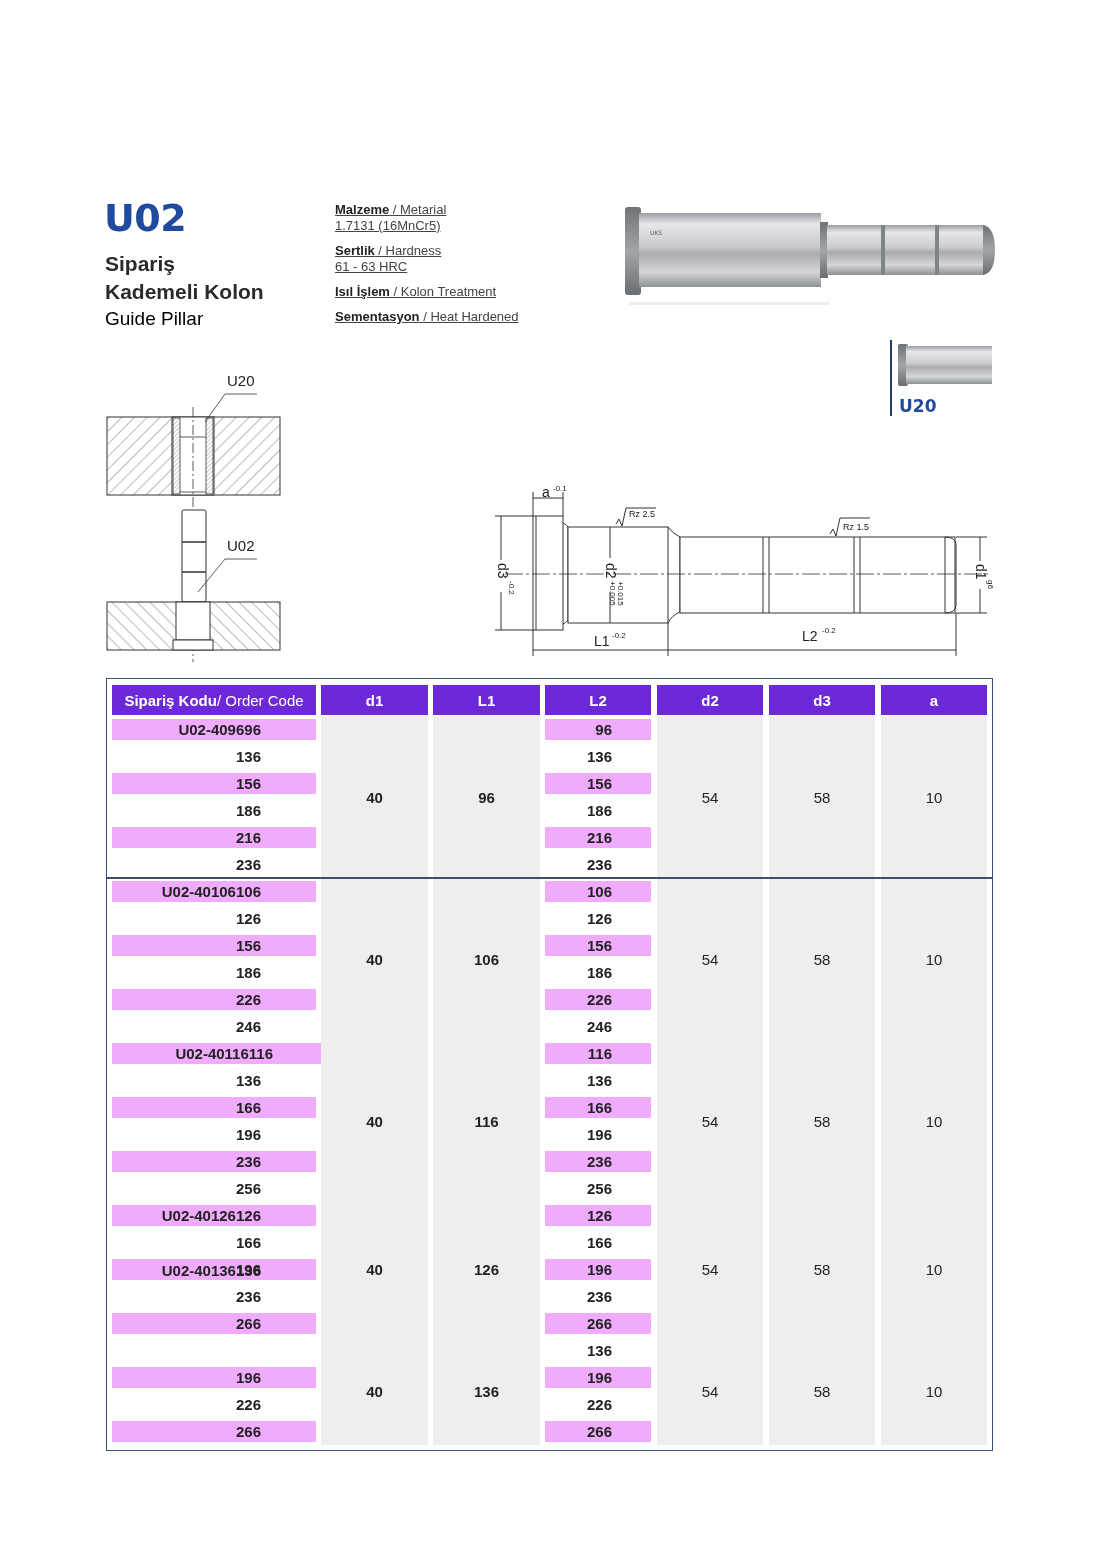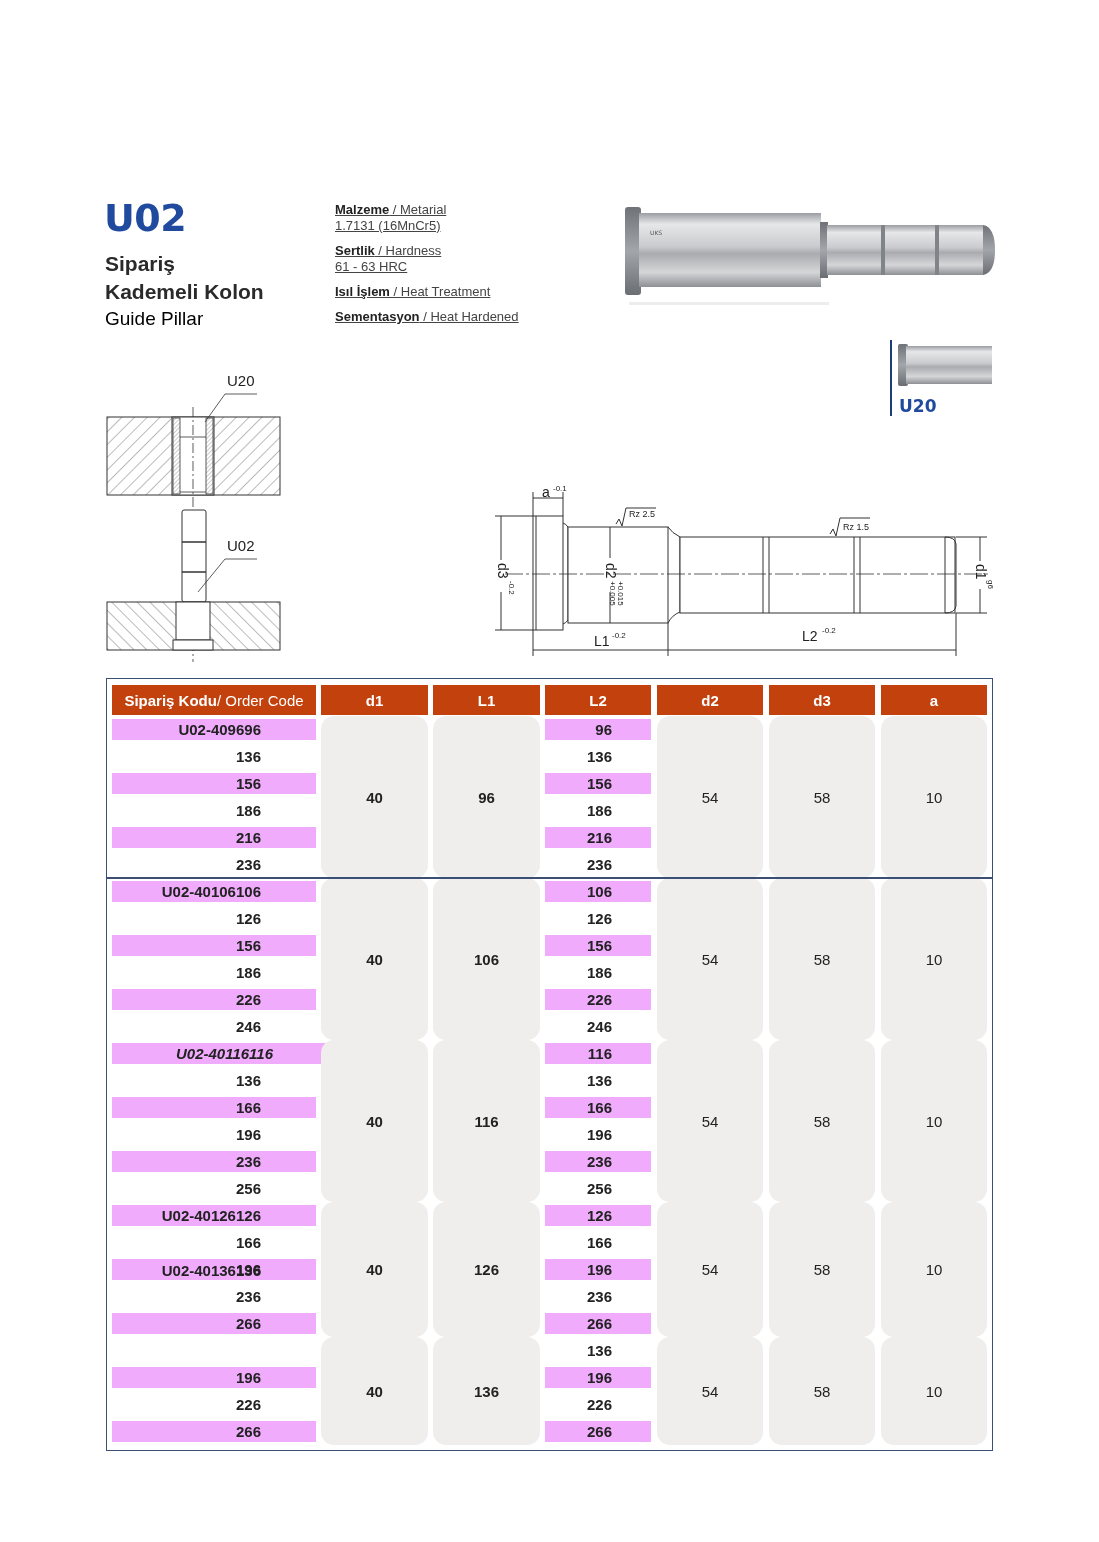--- a/index.html
+++ b/index.html
@@ -22,27 +22,27 @@
   .photo-main { left: 595px; top: 195px; width: 410px; height: 110px; }
   .photo-small-wrap { left: 890px; top: 340px; width: 110px; height: 76px; border-left: 2px solid #1f3b78; }
   .u20-label { left: 899px; top: 396px; font-size: 17px; font-weight: 900; color: #1f4a9e; font-family: "DejaVu Sans", sans-serif; }
 
   
   .section-svg { left: 100px; top: 362px; }
   .tech-svg { left: 490px; top: 478px; }
 
   
   .table-box { left: 106px; top: 678px; width: 887px; height: 773px; border: 1.5px solid #3b4f74; }
-  .th { position: absolute; top: 685px; height: 30px; background: #c2410c; color: #fff; font-size: 15px; font-weight: bold; display: flex; align-items: center; justify-content: center; white-space: nowrap; }
+  .th { position: absolute; top: 685px; height: 30px; background: #6d28d9; color: #fff; font-size: 15px; font-weight: bold; display: flex; align-items: center; justify-content: center; white-space: nowrap; }
   .th .thin { font-weight: normal; }
   .row-cell { position: absolute; height: 21px; font-size: 15px; font-weight: bold; color: #222; display: flex; align-items: center; }
   .row-cell.gray { background: #f0abfc; }
   .code-cell { justify-content: flex-end; padding-right: 55px; }
   .l2-cell { justify-content: flex-end; padding-right: 39px; }
-  .merged { position: absolute; background: #efeeed; display: flex; align-items: center; justify-content: center; font-size: 15px; color: #222; border-radius: 13px; }
+  .merged { position: absolute; background: #efeeed; display: flex; align-items: center; justify-content: center; font-size: 15px; color: #222; }
   .merged.bold { font-weight: bold; }
   .group-line { position: absolute; left: 106px; width: 887px; height: 1.5px; background: #3b4f74; }
 </style>
 </head>
 <body>
 
 <div class="abs code-title">U02</div>
 <div class="abs name-tr">
   <div>Sipariş</div>
   <div>Kademeli Kolon</div>
@@ -52,21 +52,21 @@
 <div class="abs specs">
   <div class="spec">
     <div><b>Malzeme</b><span> / Metarial</span></div>
     <div>1.7131 (16MnCr5)</div>
   </div>
   <div class="spec">
     <div><b>Sertlik</b><span> / Hardness</span></div>
     <div>61 - 63 HRC</div>
   </div>
   <div class="spec">
-    <div><b>Isıl İşlem</b><span> / Heat Treatment</span></div>
+    <div><b>Isıl İşlem</b><span> / Kolon Treatment</span></div>
   </div>
   <div class="spec">
     <div><b>Sementasyon</b><span> / Heat Hardened</span></div>
   </div>
 </div>
 
 <svg class="abs photo-main" viewBox="0 0 410 110" width="410" height="110">
   <defs>
     <linearGradient id="steel" x1="0" y1="0" x2="0" y2="1">
       <stop offset="0" stop-color="#9a9da2"></stop>
@@ -253,21 +253,21 @@
     <div class="row-cell l2-cell" style="left: 545px; width: 106px; top: 962px;">186</div>
     <div class="row-cell code-cell gray" style="left: 112px; width: 204px; top: 989px;">226</div>
     <div class="row-cell l2-cell gray" style="left: 545px; width: 106px; top: 989px;">226</div>
     <div class="row-cell code-cell" style="left: 112px; width: 204px; top: 1016px;">246</div>
     <div class="row-cell l2-cell" style="left: 545px; width: 106px; top: 1016px;">246</div>
     <div class="merged bold" style="left: 321px; width: 107px; top: 878px; height: 162px;">40</div>
     <div class="merged bold" style="left: 433px; width: 107px; top: 878px; height: 162px;">106</div>
     <div class="merged" style="left: 657px; width: 106px; top: 878px; height: 162px;">54</div>
     <div class="merged" style="left: 769px; width: 106px; top: 878px; height: 162px;">58</div>
     <div class="merged" style="left: 881px; width: 106px; top: 878px; height: 162px;">10</div>
-    <div class="row-cell code-cell gray" style="left: 112px; width: 216px; top: 1043px; font-style: italic;">U02-40116116</div>
+    <div class="row-cell code-cell gray" style="left: 112px; width: 216px; top: 1043px;">U02-40116116</div>
     <div class="row-cell l2-cell gray" style="left: 545px; width: 106px; top: 1043px;">116</div>
     <div class="row-cell code-cell" style="left: 112px; width: 204px; top: 1070px;">136</div>
     <div class="row-cell l2-cell" style="left: 545px; width: 106px; top: 1070px;">136</div>
     <div class="row-cell code-cell gray" style="left: 112px; width: 204px; top: 1097px;">166</div>
     <div class="row-cell l2-cell gray" style="left: 545px; width: 106px; top: 1097px;">166</div>
     <div class="row-cell code-cell" style="left: 112px; width: 204px; top: 1124px;">196</div>
     <div class="row-cell l2-cell" style="left: 545px; width: 106px; top: 1124px;">196</div>
     <div class="row-cell code-cell gray" style="left: 112px; width: 204px; top: 1151px;">236</div>
     <div class="row-cell l2-cell gray" style="left: 545px; width: 106px; top: 1151px;">236</div>
     <div class="row-cell code-cell" style="left: 112px; width: 204px; top: 1178px;">256</div>

